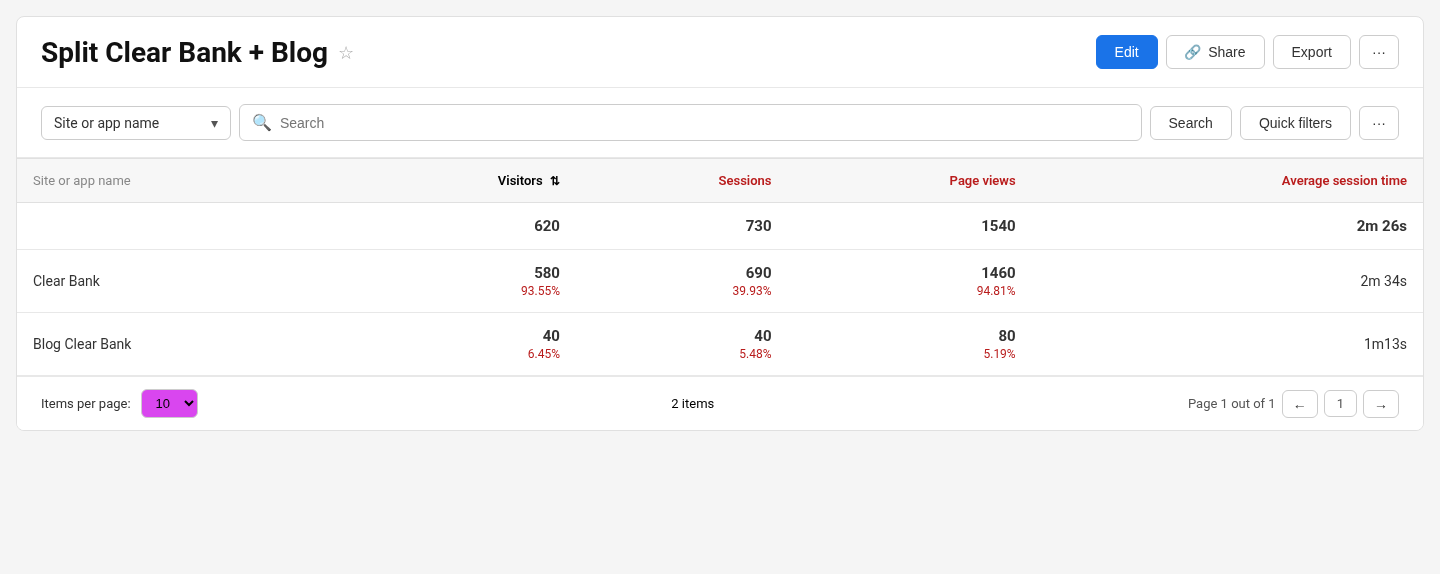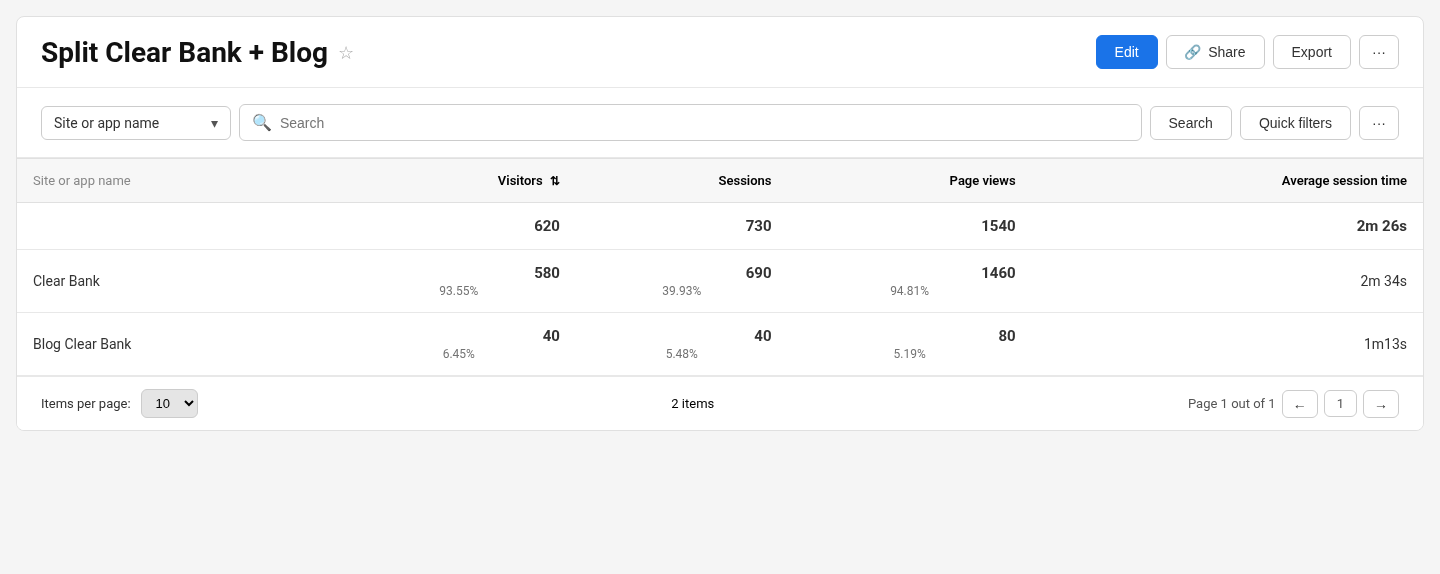--- a/index.html
+++ b/index.html
@@ -119,21 +119,21 @@
     }
     thead tr {
       background: #f7f7f7;
       border-bottom: 1px solid #e0e0e0;
       border-top: 1px solid #e0e0e0;
     }
     thead th {
       padding: 14px 16px;
       font-weight: 600;
       font-size: 13px;
-      color: #000000;
+      color: #b91c1c;
       text-align: right;
     }
     thead th:first-child {
       text-align: left;
       color: #888;
       font-weight: 400;
     }
     thead th.sorted {
       color: #000000;
     }
@@ -152,23 +152,22 @@
     }
     tbody td:first-child {
       text-align: left;
     }
     .cell-main {
       font-weight: 700;
       font-size: 15px;
     }
     .cell-sub {
       font-size: 12px;
-      color: #737373;
+      color: #b91c1c;
       margin-top: 2px;
-      text-align: center;
     }
     .totals-row td {
       font-weight: 700;
       font-size: 16px;
     }
     .footer {
       display: flex;
       align-items: center;
       justify-content: space-between;
       padding: 12px 24px;
@@ -180,21 +179,21 @@
       align-items: center;
       gap: 10px;
       font-size: 13px;
       color: #333;
     }
     .items-select {
       border: 1px solid #ccc;
       border-radius: 6px;
       padding: 5px 10px;
       font-size: 13px;
-      background: #e5e5e5;
+      background: #d946ef;
       cursor: pointer;
     }
     .footer-center {
       font-size: 13px;
       color: #000000;
     }
     .footer-right {
       display: flex;
       align-items: center;
       gap: 6px;

